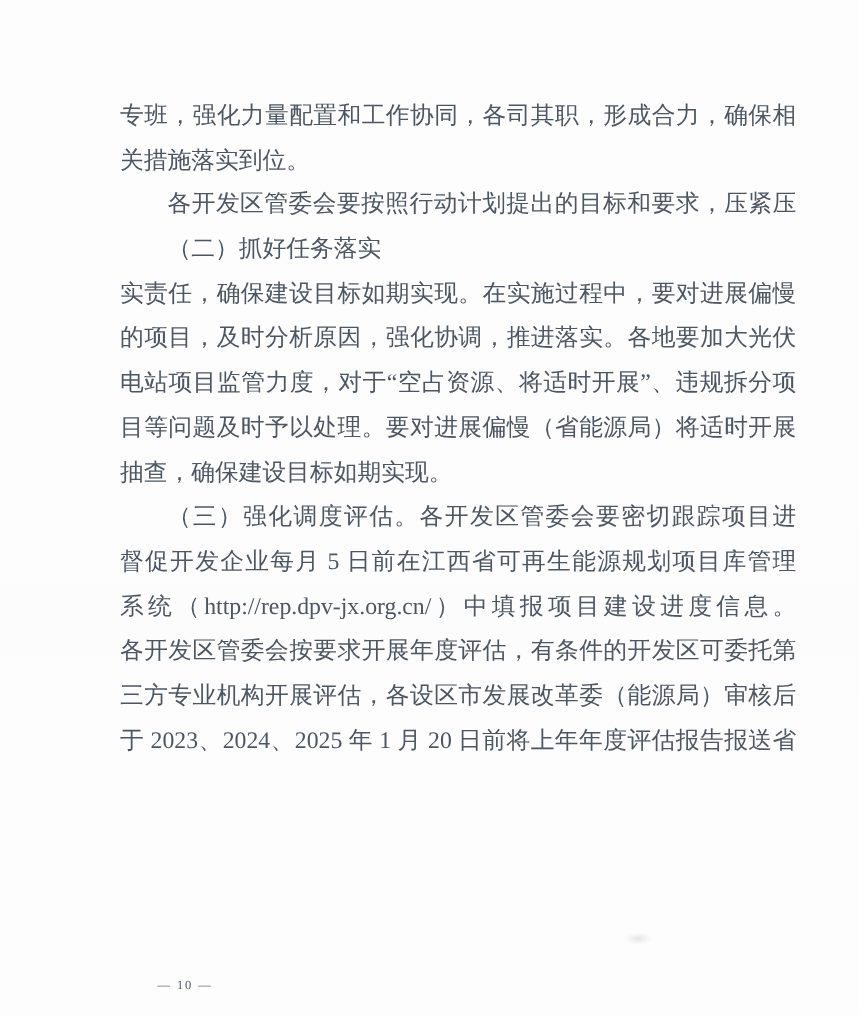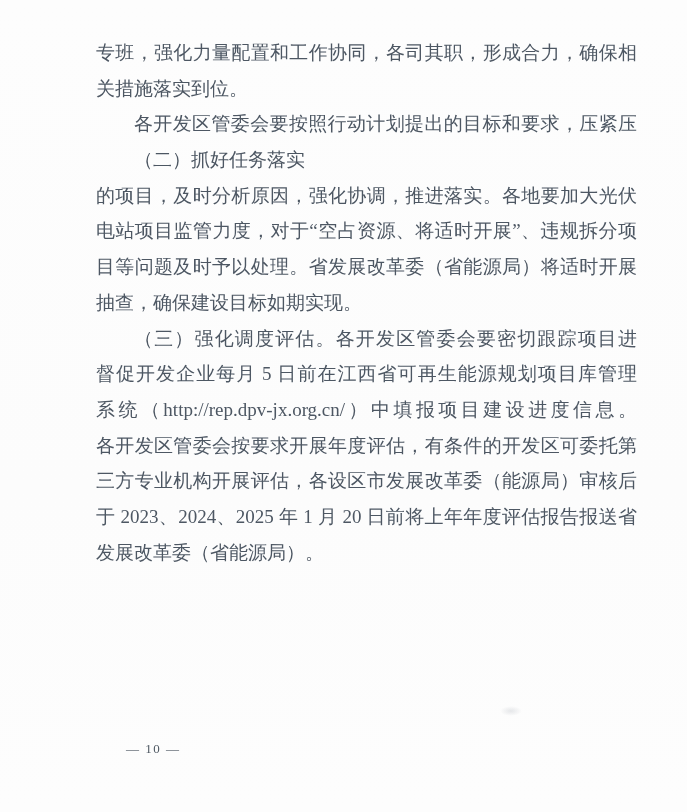--- a/index.html
+++ b/index.html
@@ -11,20 +11,21 @@
     height: 812px;
     position: relative;
     overflow: hidden;
     background: #fdfdfd;
     font-family: "Liberation Serif", "DejaVu Serif", serif;
   }
   .doc-page {
     position: absolute;
     inset: 0;
     background: linear-gradient(180deg, #fdfdfd 0%, #fcfcfc 60%, #fdfdfd 100%);
+    margin-top: 40px;
   }
   .doc-body {
     position: absolute;
     left: 96px;
     top: 35px;
     width: 541px;
     color: #4d5763;
     font-size: 19px;
     -webkit-font-smoothing: antialiased;
   }
@@ -39,21 +40,21 @@
     text-align: right;
     text-align-last: left;
   }
   .doc-line.indent {
     text-indent: 2em;
   }
   .page-number {
     position: absolute;
     left: 126px;
     top: 739px;
-    font-size: 13px;
+    font-size: 10px;
     line-height: 20px;
     color: #4f5963;
     letter-spacing: 1.5px;
   }
   .smudge {
     position: absolute;
     left: 500px;
     top: 706px;
     width: 22px;
     height: 10px;
@@ -64,27 +65,27 @@
 </head>
 <body>
 
 <div class="doc-page">
   <div class="doc-body">
 
   <div class="doc-line">专班，强化力量配置和工作协同，各司其职，形成合力，确保相</div>
       <div class="doc-line no-stretch">关措施落实到位。</div>
       <div class="doc-line indent">各开发区管委会要按照行动计划提出的目标和要求，压紧压</div>
       <div class="doc-line indent no-stretch">（二）抓好任务落实</div>
+      <div class="doc-line">实责任，确保建设目标如期实现。在实施过程中，要对进展偏慢</div>
       <div class="doc-line">的项目，及时分析原因，强化协调，推进落实。各地要加大光伏</div>
       <div class="doc-line">电站项目监管力度，对于“空占资源、将适时开展”、违规拆分项</div>
-      <div class="doc-line">目等问题及时予以处理。省发展改革委（省能源局）将适时开展</div>
+      <div class="doc-line">目等问题及时予以处理。要对进展偏慢（省能源局）将适时开展</div>
       <div class="doc-line no-stretch">抽查，确保建设目标如期实现。</div>
       <div class="doc-line indent">（三）强化调度评估。各开发区管委会要密切跟踪项目进展，</div>
       <div class="doc-line">督促开发企业每月 5 日前在江西省可再生能源规划项目库管理</div>
       <div class="doc-line">系统（http://rep.dpv-jx.org.cn/）中填报项目建设进度信息。</div>
       <div class="doc-line">各开发区管委会按要求开展年度评估，有条件的开发区可委托第</div>
       <div class="doc-line">三方专业机构开展评估，各设区市发展改革委（能源局）审核后</div>
       <div class="doc-line">于 2023、2024、2025 年 1 月 20 日前将上年年度评估报告报送省</div>
-      <div class="doc-line no-stretch">发展改革委（省能源局）。</div>
     </div>
   <div class="smudge"></div>
   <div class="page-number">— 10 —</div>
 </div>
 
 </body></html>

